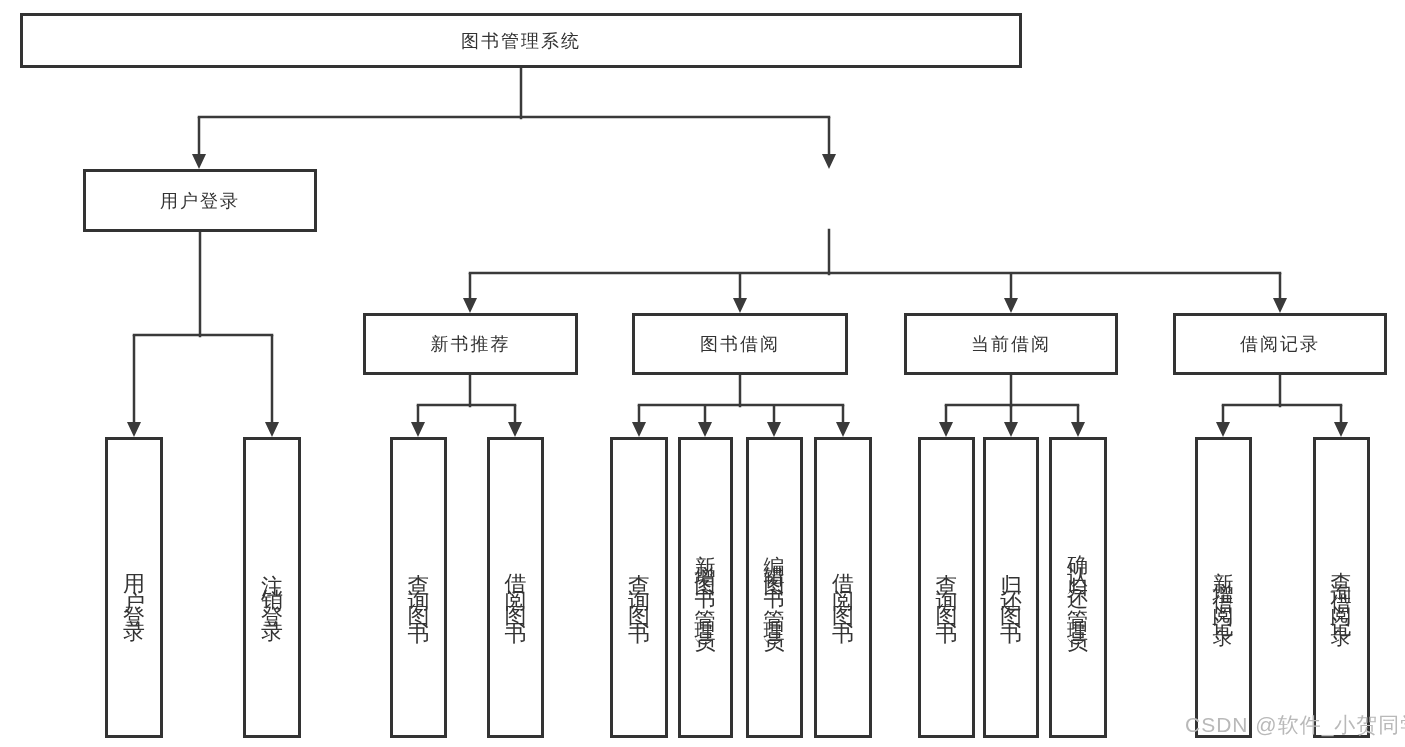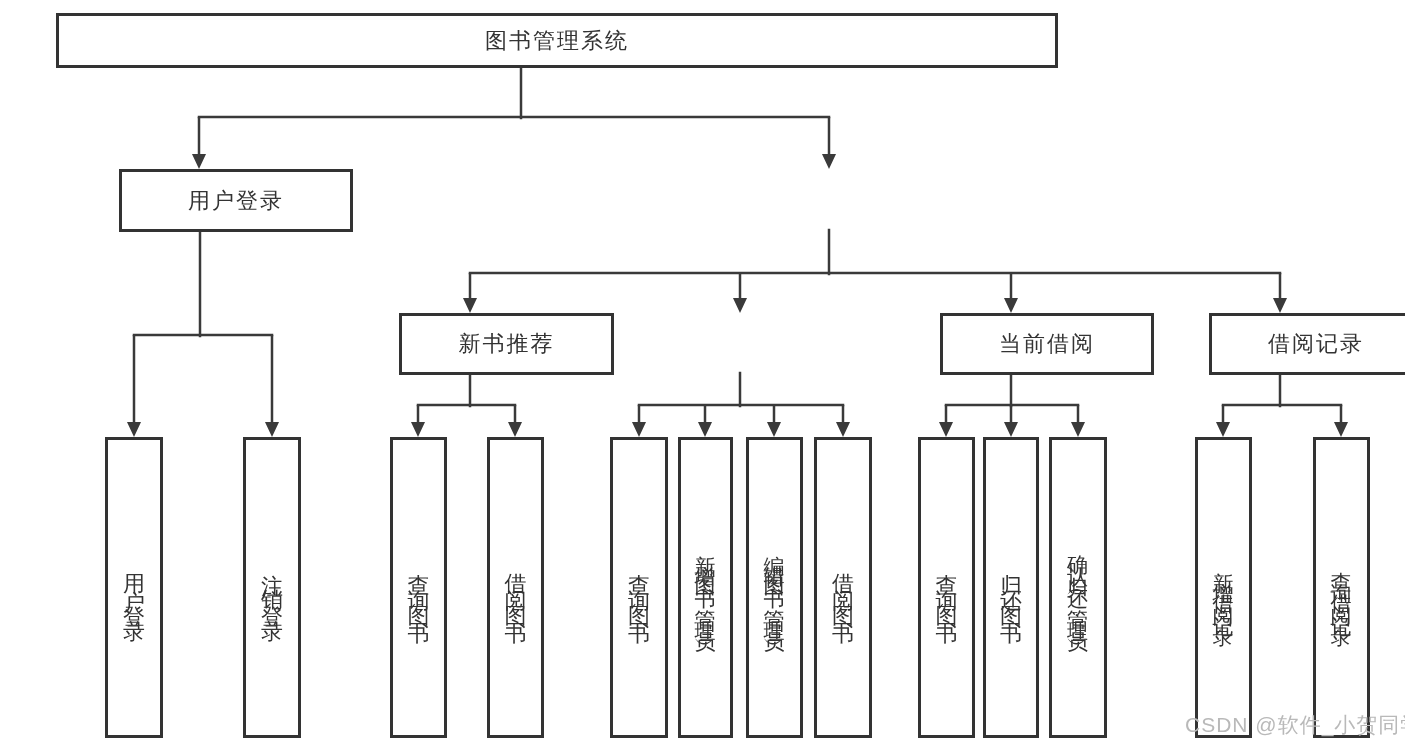--- a/index.html
+++ b/index.html
@@ -27,24 +27,23 @@
     background: #ffffff;
     border: 3px solid #333333;
     box-sizing: border-box;
     display: flex;
     align-items: center;
     justify-content: center;
     z-index: 2;
     color: #333333;
   }
   .hbox {
-    font-size: 22px;
+    font-size: 18px;
     letter-spacing: 2px;
     white-space: nowrap;
-    margin-left: 36px;
   }
   .vbox .vtext {
     writing-mode: vertical-rl;
     text-orientation: mixed;
     white-space: nowrap;
     line-height: 1;
     font-size: 22px;
     letter-spacing: 16px;
     color: #333333;
   }
@@ -127,20 +126,23 @@
     <span>图书管理系统</span>
   </div>
 
   <div class="node hbox" style="left:83px; top:169px; width:234px; height:63px;">
     <span>用户登录</span>
   </div>
 
   <div class="node hbox" style="left:363px; top:313px; width:215px; height:62px;justify-content:center;">
     <span>新书推荐</span>
   </div>
+  <div class="node hbox" style="left:632px; top:313px; width:216px; height:62px;">
+    <span>图书借阅</span>
+  </div>
   <div class="node hbox" style="left:904px; top:313px; width:214px; height:62px;">
     <span>当前借阅</span>
   </div>
   <div class="node hbox" style="left:1173px; top:313px; width:214px; height:62px;align-items:center;">
     <span>借阅记录</span>
   </div>
 
   <div class="node vbox" style="left:105px; top:437px; width:58px; height:301px;">
     <span class="vtext">用户登录</span>
   </div>

